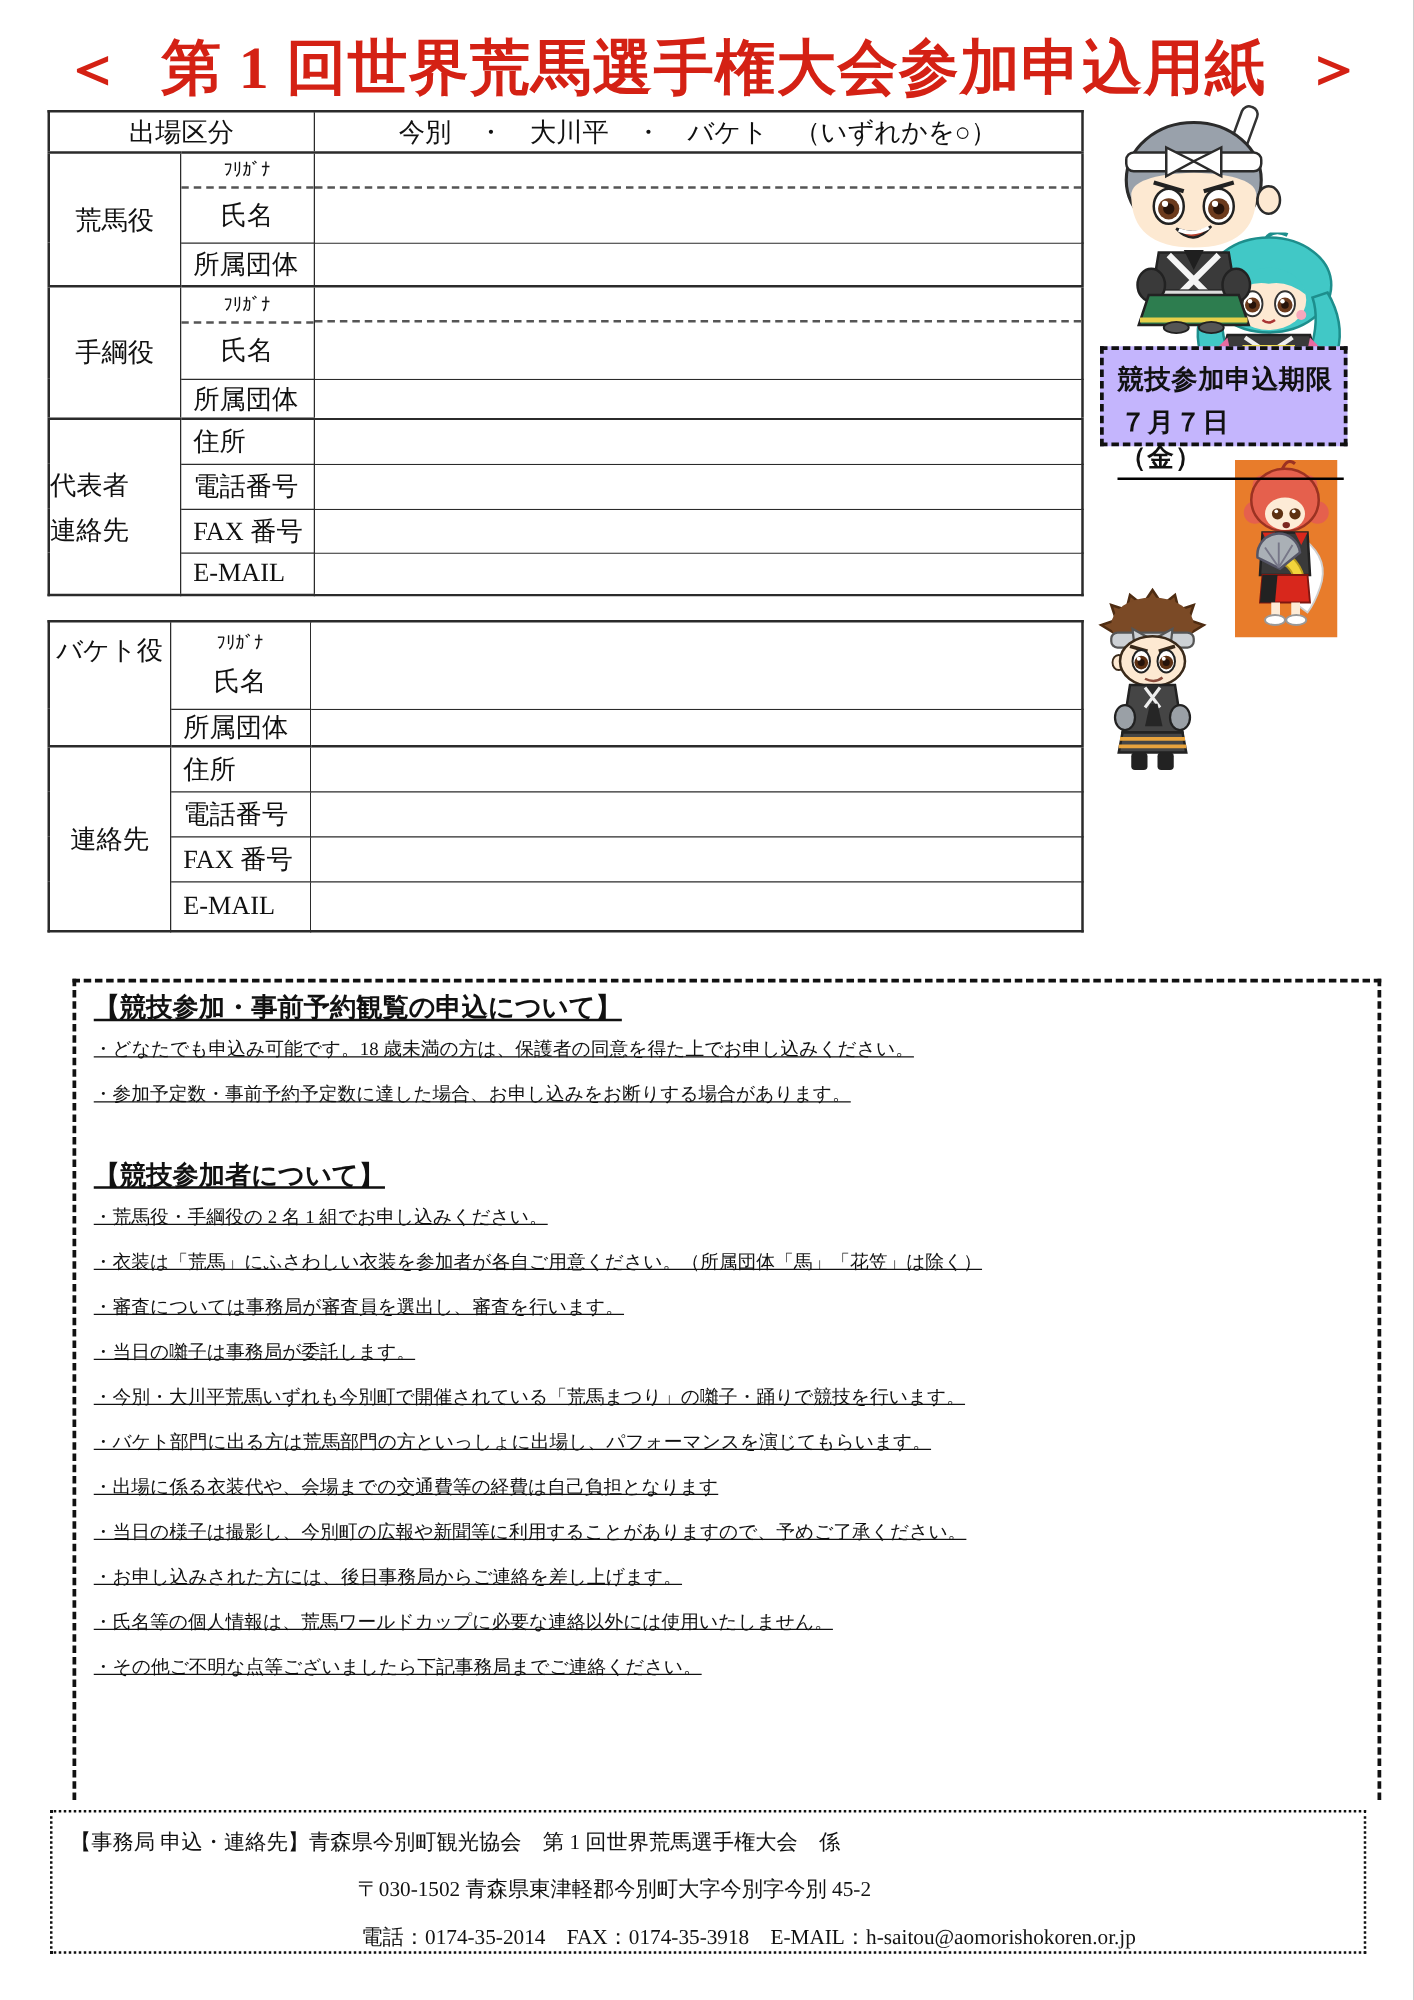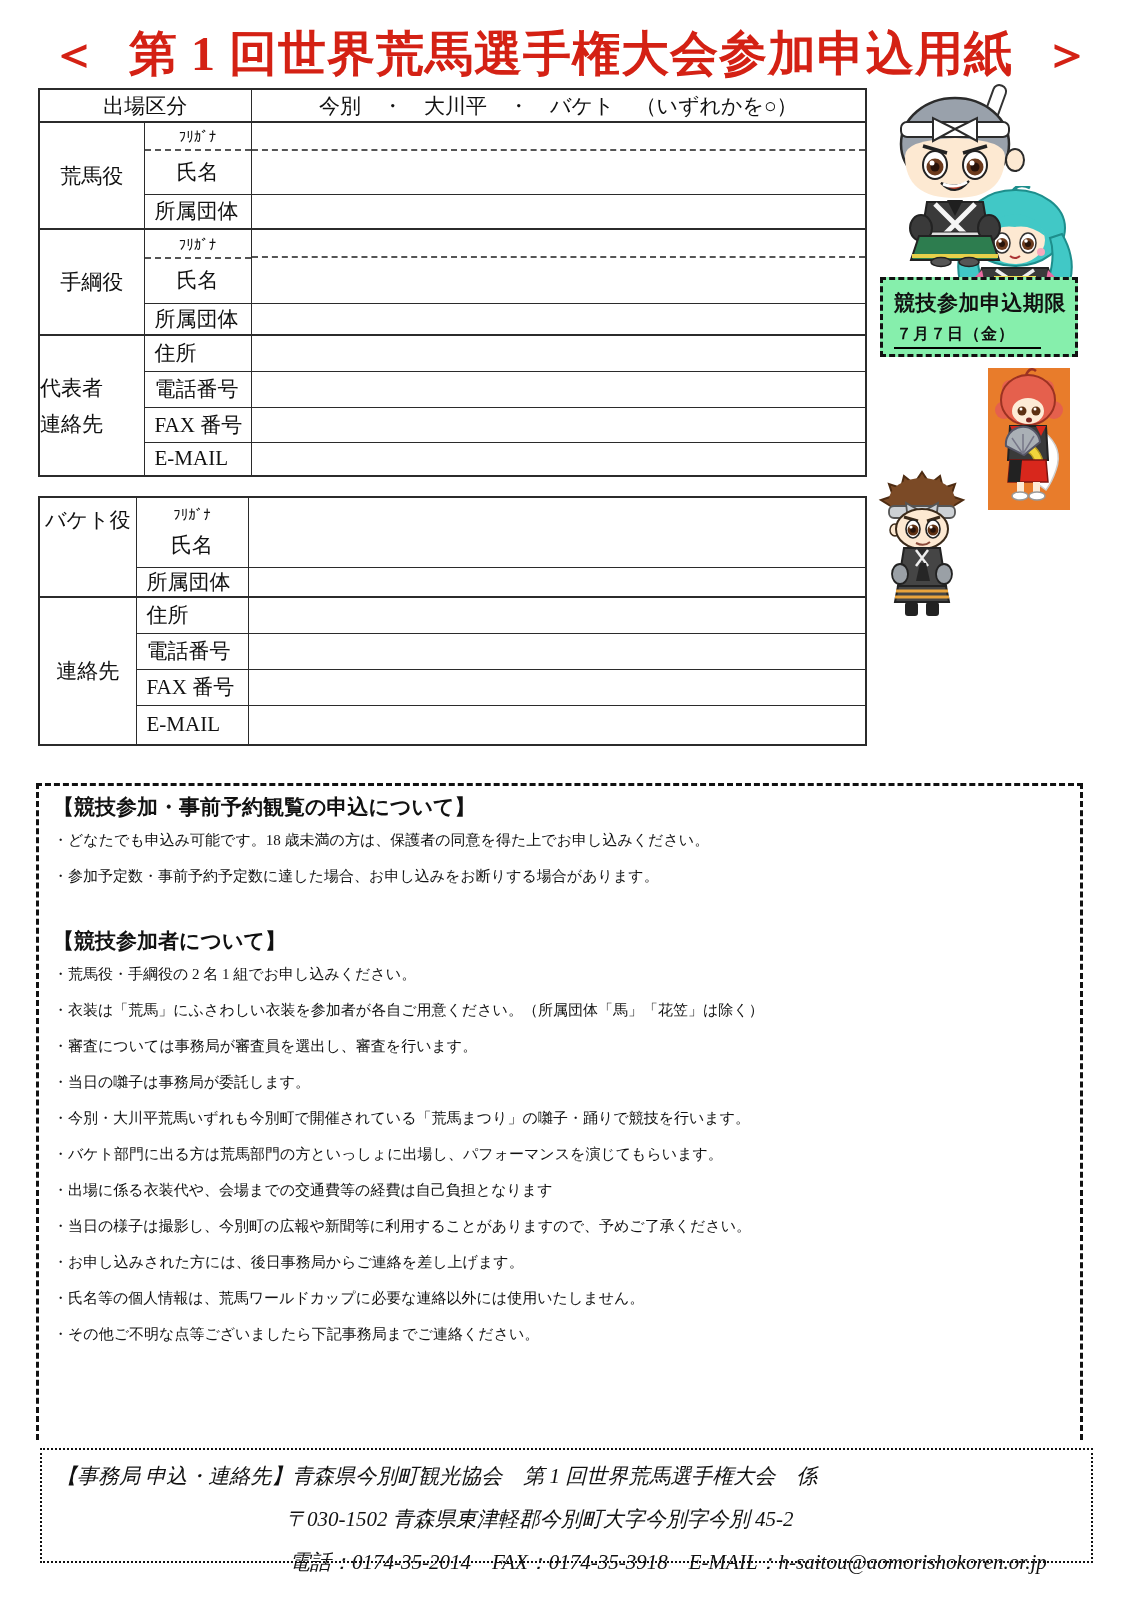--- a/index.html
+++ b/index.html
@@ -26,40 +26,40 @@
   .furi{height:26px;line-height:28px;text-align:center;font-size:15px;
         border-bottom:2px dashed #555;}
   .furi2{height:30px;line-height:34px;text-align:center;font-size:15px;}
   .name{height:42px;line-height:42px;text-align:center;font-size:21px;}
   .name2{height:38px;line-height:34px;text-align:center;font-size:21px;}
   .val{position:relative;background:#fff;}
   .fn-line{position:absolute;left:0;right:0;top:26px;border-bottom:2px dashed #555;height:0;}
   .two-line div{line-height:36px;text-align:left;}
 
   
-  .deadline{position:absolute;left:880px;top:277px;width:192px;height:74px;background:#86efac;
+  .deadline{position:absolute;left:880px;top:277px;width:192px;height:74px;background:#c4b5fd;
             border:3px dashed #111;z-index:5;font-family:Liberation Sans, sans-serif;}
   .deadline .dl1{font-weight:bold;font-size:21px;margin:9px 0 0 11px;letter-spacing:0.5px;}
-  .deadline .dl2{font-weight:bold;font-size:16px;margin:7px 0 0 11px;display:inline-block;
+  .deadline .dl2{font-weight:bold;font-size:21px;margin:7px 0 0 11px;display:inline-block;
                  border-bottom:2.5px solid #000;padding:0 26px 2px 2px;letter-spacing:1px;}
 
   
   .mascot{position:absolute;z-index:1;}
 
   
-  .notes{position:absolute;left:36px;top:783px;width:1047px;height:657px;
+  .notes{position:absolute;left:58px;top:783px;width:1047px;height:657px;
          border:3px dashed #111;border-bottom:none;background:#fff;box-sizing:border-box;
-         padding:6px 10px 0 14px;}
+         padding:6px 10px 0 14px;text-decoration:underline;}
   .nh{font-family:"Liberation Sans", sans-serif;font-weight:bold;font-size:21px;height:30px;line-height:30px;}
   .ni{font-size:15px;height:36px;line-height:36px;white-space:nowrap;}
   .nspacer{height:32px;}
 
   
   .office{position:absolute;left:40px;top:1448px;width:1053px;height:115px;
-          border:2.5px dotted #111;box-sizing:border-box;background:#fff;font-size:21px;font-style:italic;}
+          border:2.5px dotted #111;box-sizing:border-box;background:#fff;font-size:17px;}
   .office .o1{margin:12px 0 0 14px;}
   .office .o2{margin:15px 0 0 244px;}
   .office .o3{margin:15px 0 0 247px;}
 </style>
 </head>
 <body>
 
 <div class="page">
 
   <div class="title-row">

